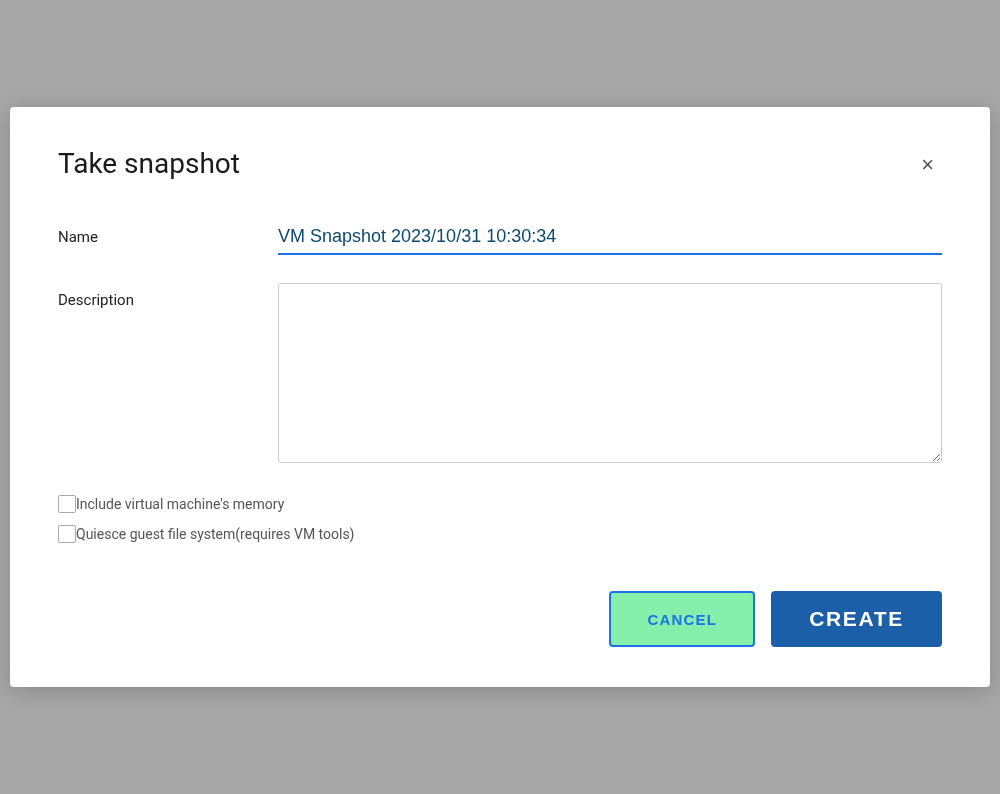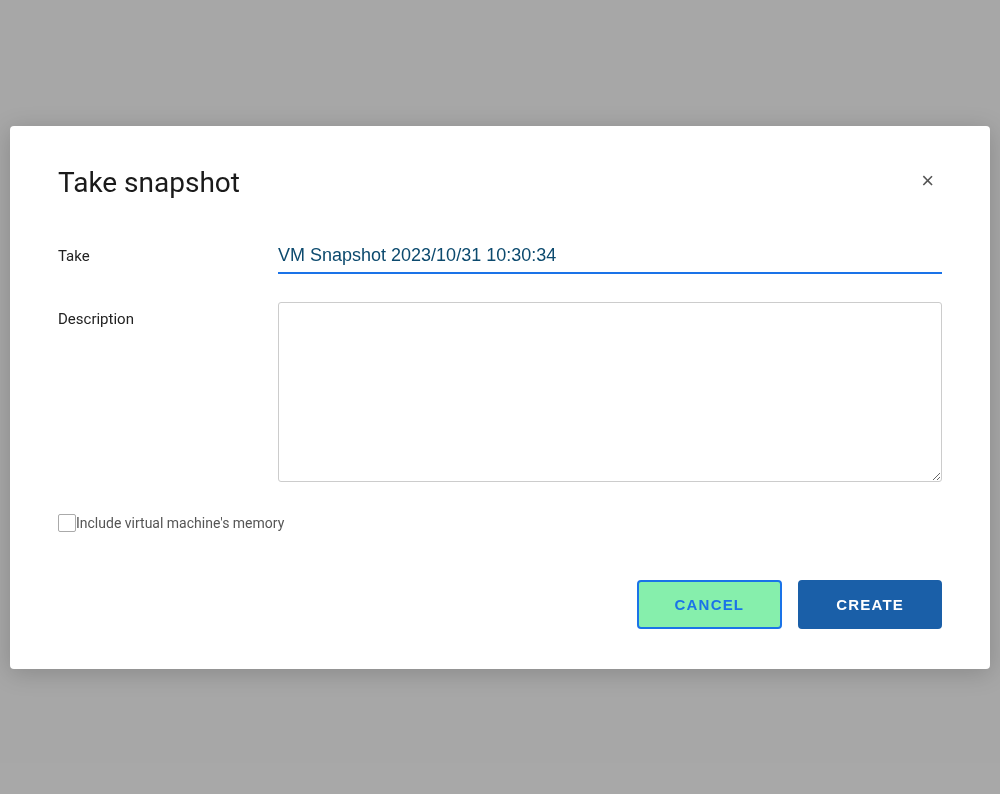--- a/index.html
+++ b/index.html
@@ -31,21 +31,21 @@
       border-radius: 4px;
       width: 980px;
       max-width: 980px;
       padding: 40px 48px 40px 48px;
       position: relative;
       box-shadow: 0 4px 24px rgba(0,0,0,0.18);
     }
 
     .dialog-header {
       display: flex;
-      align-items: flex-start;
+      align-items: flex-end;
       justify-content: space-between;
       margin-bottom: 40px;
     }
 
     .dialog-title {
       font-size: 28px;
       font-weight: 400;
       color: #1a1a1a;
       letter-spacing: 0;
     }
@@ -160,21 +160,21 @@
       border-radius: 4px;
       cursor: pointer;
       text-transform: uppercase;
       min-width: 140px;
     }
 
     .btn-create {
       background: #1a5fa8;
       border: 2px solid #1a5fa8;
       color: #fff;
-      font-size: 15px;
+      font-size: 21px;
       font-weight: 600;
       letter-spacing: 0.08em;
       padding: 14px 36px;
       border-radius: 4px;
       cursor: pointer;
       text-transform: uppercase;
       min-width: 140px;
     }
   </style>
 </head>
@@ -182,38 +182,42 @@
 
 <div class="dialog-overlay">
   <div class="dialog">
 
     <div class="dialog-header">
       <h1 class="dialog-title">Take snapshot</h1>
       <button class="close-button" aria-label="Close dialog">×</button>
     </div>
 
     <div class="form-row">
-      <label class="form-label" for="snapshot-name">Take</label>
+      <label class="form-label" for="snapshot-name">Name</label>
       <div class="form-control">
         <input type="text" id="snapshot-name" class="name-input" value="VM Snapshot 2023/10/31 10:30:34" style="">
       </div>
     </div>
 
     <div class="form-row">
       <label class="form-label" for="snapshot-description">Description</label>
       <div class="form-control">
         <textarea id="snapshot-description" class="description-textarea" style=""></textarea>
       </div>
     </div>
 
     <div class="checkboxes-section">
       <div class="checkbox-row">
         <input type="checkbox" id="include-memory" class="checkbox-input" style="">
         <label class="checkbox-label" for="include-memory">Include virtual machine's memory</label>
       </div>
+      <div class="checkbox-row">
+        <input type="checkbox" id="quiesce-guest" class="checkbox-input" style="">
+        <label class="checkbox-label" for="quiesce-guest">Quiesce guest file system(requires VM tools)</label>
+      </div>
     </div>
 
     <div class="dialog-footer">
       <button class="btn-cancel">CANCEL</button>
       <button class="btn-create">CREATE</button>
     </div>
 
   </div>
 </div>
 

